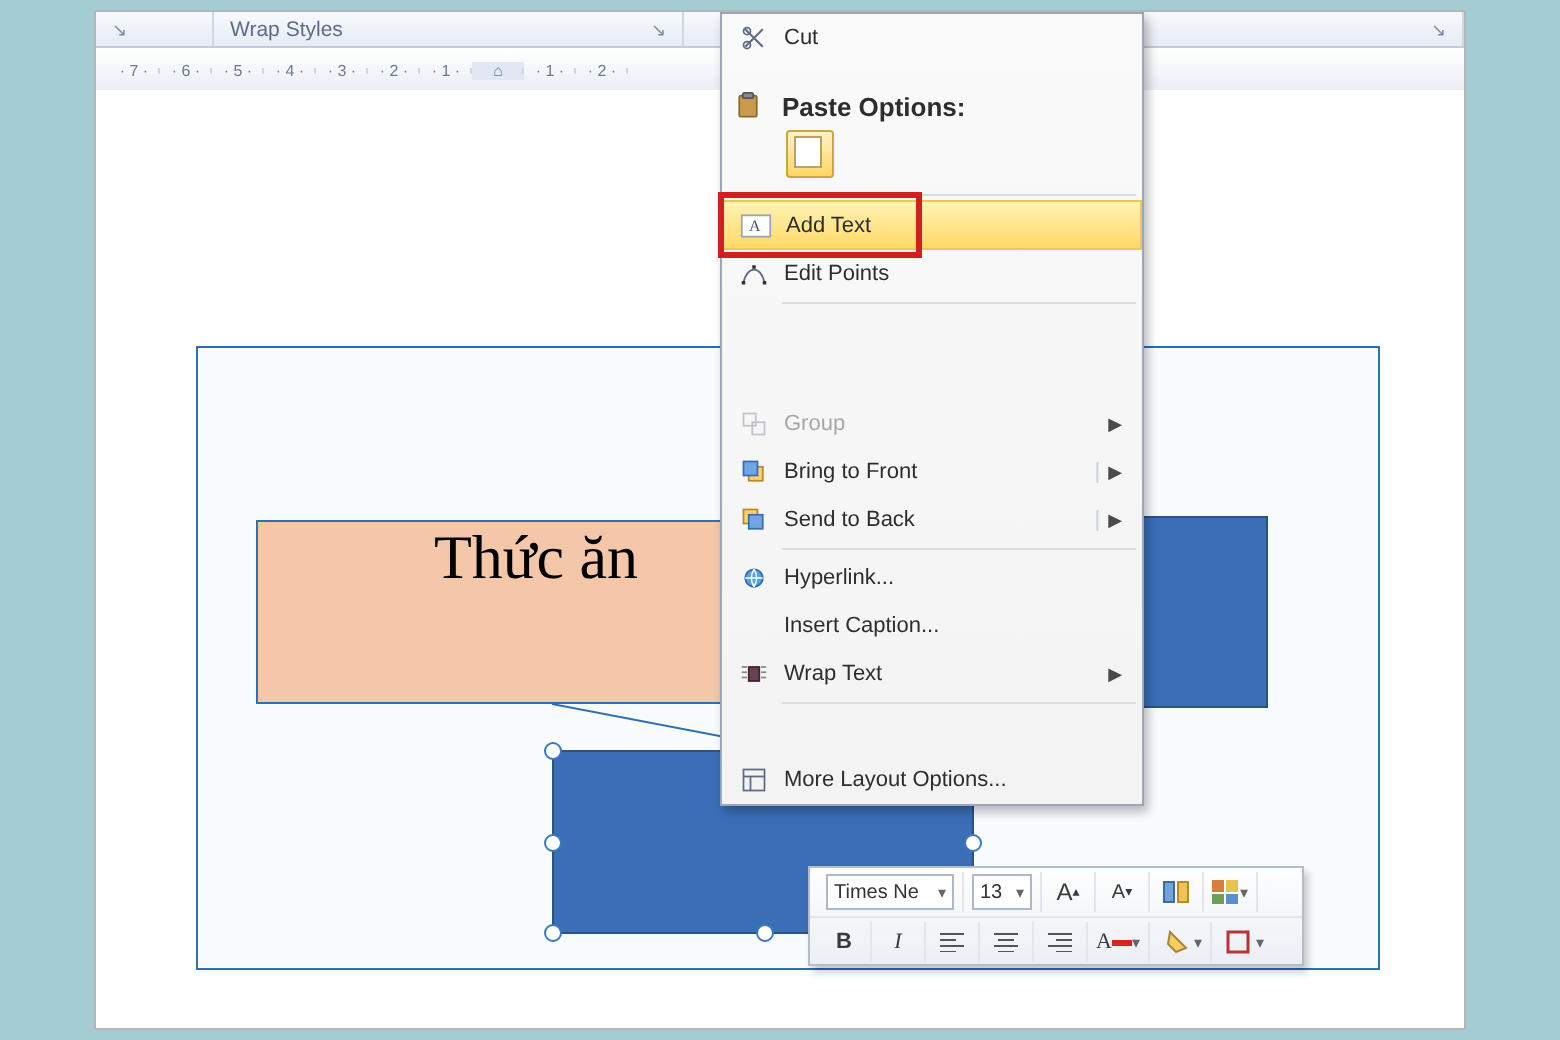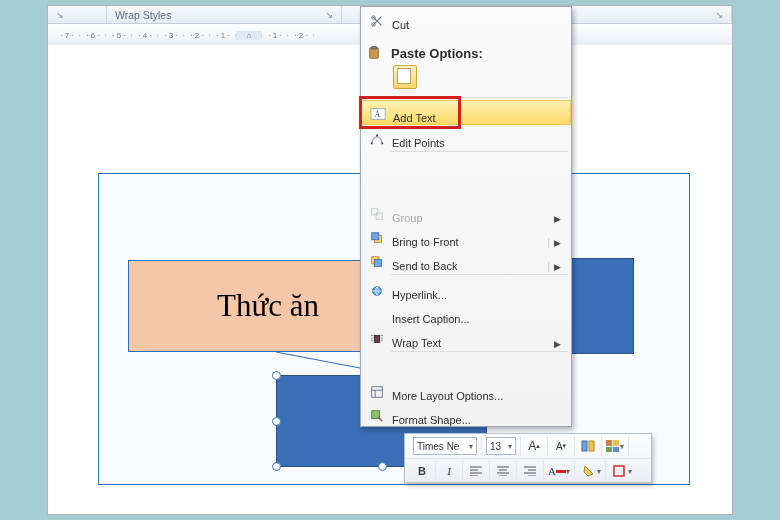--- a/index.html
+++ b/index.html
@@ -12,37 +12,37 @@
   .ribbon-exp{font-size:9px;color:#7a89a5;}
 
   .ruler{position:absolute;left:0;right:0;top:17px;height:22px;background:linear-gradient(#ffffff,#e9eef5);border-top:1px solid #c4ccdb;border-bottom:1px solid #c4ccdb;font-size:8px;color:#6f7a90;padding-left:6px;display:flex;align-items:center;letter-spacing:0;}
   .ruler .seg{display:inline-block;width:26px;text-align:center;position:relative;}
   .ruler .seg::after{content:"";position:absolute;right:0;top:3px;bottom:3px;width:1px;background:#cfd5e2;}
   .doc{position:absolute;left:0;right:0;top:39px;bottom:0;background:#ffffff;}
 
   
   .big-frame{position:absolute;left:50px;top:128px;width:590px;height:310px;background:rgba(240,248,255,0.4);border:1px solid #2d6fb5;}
   
-  .peach{position:absolute;left:80px;top:215px;width:278px;height:90px;background:#f5c7a9;border:1px solid #2d6fb5;display:flex;align-items:center;justify-content:center;font-family:"Times New Roman",serif;font-size:31px;color:#000;}
+  .peach{position:absolute;left:80px;top:215px;width:278px;height:90px;background:#f5c7a9;border:1px solid #2d6fb5;display:flex;align-items:flex-start;justify-content:center;font-family:"Times New Roman",serif;font-size:31px;color:#000;}
   
   .blue-right{position:absolute;left:470px;top:213px;width:114px;height:94px;background:#3a6fb8;border:1px solid #2c5185;}
   
   .blue-low{position:absolute;left:228px;top:330px;width:209px;height:90px;background:#3a6fb8;border:1px solid #2c5185;}
   .sel-handle{position:absolute;width:7px;height:7px;background:#fff;border:1px solid #3a77c0;border-radius:50%;}
   .hN{top:-5px;left:50%;margin-left:-4px;} .hS{bottom:-5px;left:50%;margin-left:-4px;}
   .hW{left:-5px;top:50%;margin-top:-4px;} .hE{right:-5px;top:50%;margin-top:-4px;}
   .hNW{top:-5px;left:-5px;} .hNE{top:-5px;right:-5px;} .hSW{bottom:-5px;left:-5px;} .hSE{bottom:-5px;right:-5px;}
   .rot{position:absolute;top:-22px;left:50%;margin-left:-4px;width:8px;height:8px;background:#6fbf4b;border:1px solid #4c8a33;border-radius:50%;}
   .rot::after{content:"";position:absolute;top:8px;left:3px;width:1px;height:9px;background:#9cb9d7;}
   .connector{position:absolute;left:228px;top:307px;width:131px;height:25px;}
   .connector svg{width:100%;height:100%;}
 
   
   .ctx{position:absolute;left:312px;top:0;width:210px;background:linear-gradient(#fafafa,#f3f3f3);border:1px solid #9aa7b8;box-shadow:2px 3px 5px rgba(0,0,0,0.28);font-size:11px;color:#2d2d2d;}
-  .ctx-row{display:flex;align-items:flex-end;height:24px;padding:0 10px 0 4px;}
+  .ctx-row{display:flex;align-items:center;height:24px;padding:0 10px 0 4px;}
   .ctx-row .ico{width:24px;height:20px;display:flex;align-items:center;justify-content:center;margin-right:3px;}
   .ctx-row .lbl{flex:1 1 auto;}
   .ctx-row .arrow{font-size:9px;color:#4a4a4a;}
   .ctx-row.disabled{color:#a7a7a7;margin-top:48px;}
   .ctx-sep{height:1px;margin:2px 3px 2px 30px;background:#d8dce3;}
   .ctx-head{display:flex;align-items:flex-start;padding:3px 6px 2px 6px;font-weight:600;font-size:13px;margin-top:12px;}
   .ctx-head .ico{width:24px;}
   .paste-row{display:flex;align-items:center;padding:2px 6px 6px 32px;}
   .paste-tile{width:22px;height:22px;background:linear-gradient(#fff3c7,#ffd566);border:1px solid #cfa53e;border-radius:2px;position:relative;}
   .paste-tile::before{content:"";position:absolute;left:3px;top:2px;width:12px;height:14px;background:#fff;border:1px solid #b7a368;}
@@ -235,29 +235,20 @@
     <div class="ctx-row">
       <span class="ico">
         <svg class="svg-ico" width="14" height="14" viewBox="0 0 16 16">
             <rect x="2" y="2" width="12" height="12" fill="none" stroke="#5d6b86"></rect>
             <line x1="2" y1="6" x2="14" y2="6" stroke="#5d6b86"></line>
             <line x1="6" y1="6" x2="6" y2="14" stroke="#5d6b86"></line>
           </svg>
       </span>
       <span class="lbl">More Layout Options...</span>
     </div>
-    <div class="ctx-row">
-      <span class="ico">
-        <svg class="svg-ico" width="14" height="14" viewBox="0 0 16 16">
-            <rect x="2" y="2" width="9" height="9" fill="#8fc169" stroke="#4c7a30"></rect>
-            <path d="M9 9l5 5" stroke="#876" stroke-width="2"></path>
-          </svg>
-      </span>
-      <span class="lbl">Format Shape...</span>
-    </div>
   </div>
 
   <div class="mini">
     <div class="mini-row">
       <div class="mini-cell">
           <div class="font-box">
             <span>Times Ne</span>
             <span style="margin-left:auto;font-size:8px;color:#666;">▾</span>
           </div>
         </div>

